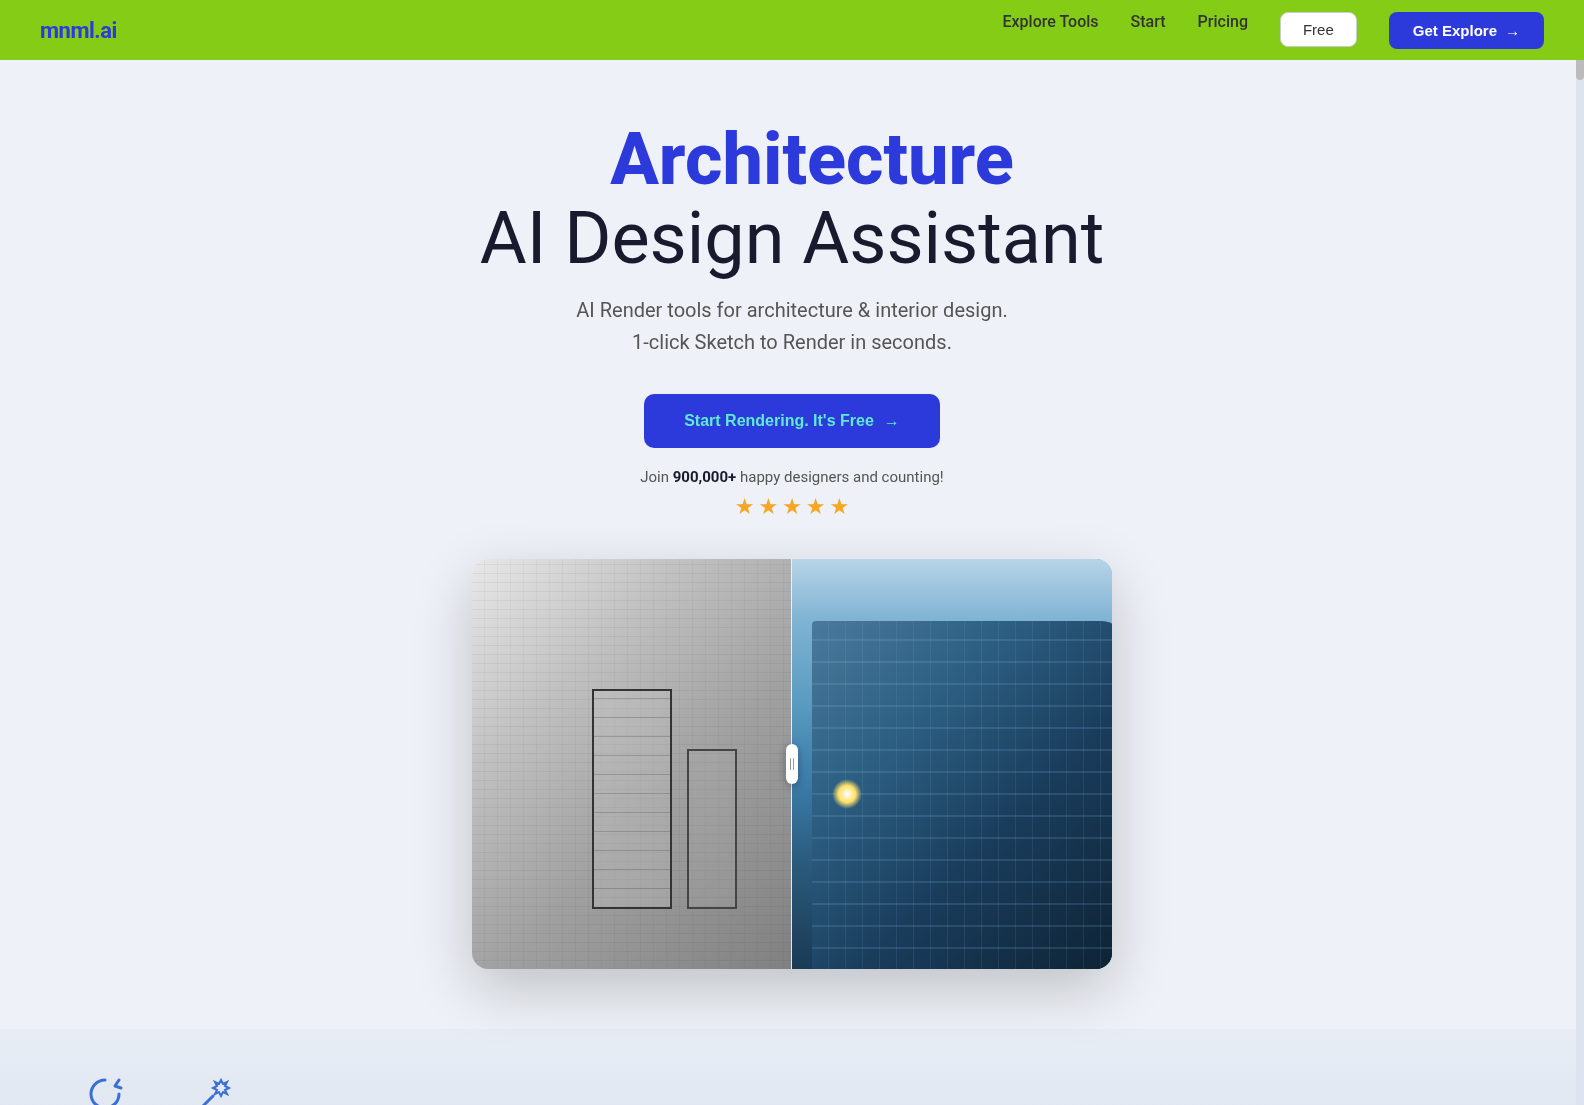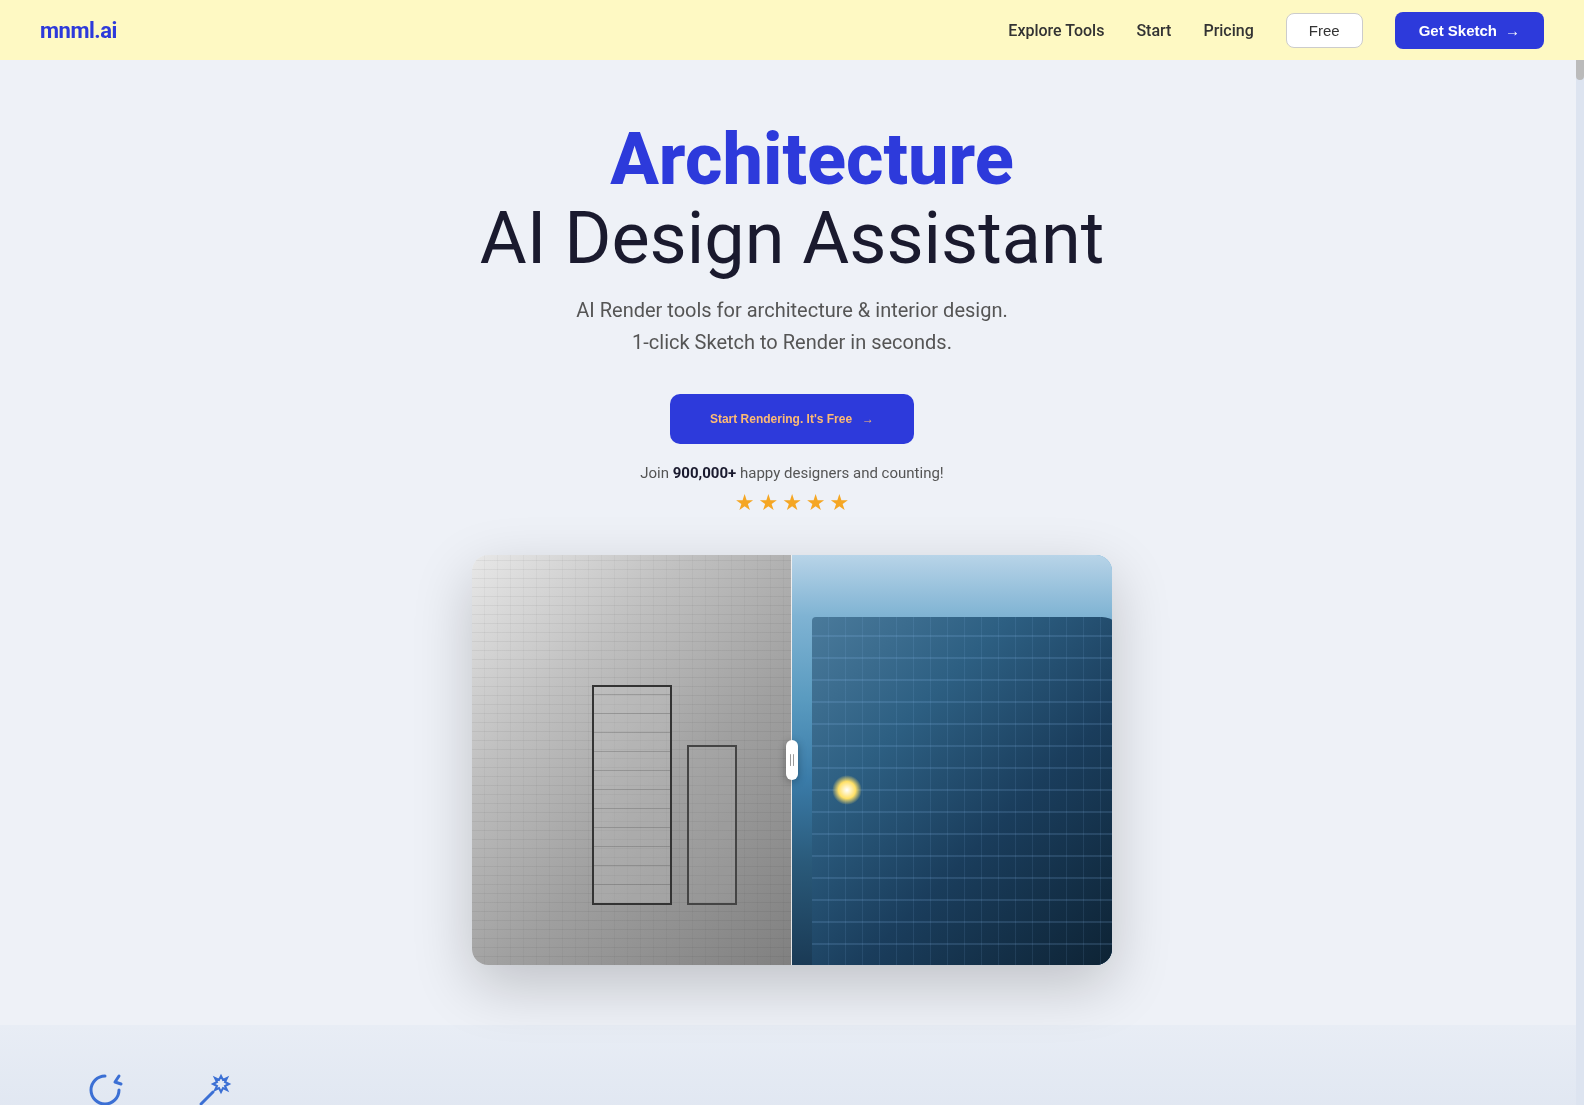--- a/index.html
+++ b/index.html
@@ -11,36 +11,36 @@
       overflow-x: hidden;
     }
 
     
     nav {
       display: flex;
       align-items: center;
       justify-content: space-between;
       padding: 16px 40px;
       height: 60px;
-      background: #fef9c3;
+      background: #84cc16;
       position: relative;
       z-index: 10;
     }
     .nav-logo {
       font-size: 22px;
       font-weight: 700;
       color: #1a1a2e;
       letter-spacing: -0.5px;
     }
     .nav-logo span {
       color: #2d3adb;
     }
     .nav-links {
       display: flex;
-      align-items: center;
+      align-items: flex-start;
       gap: 32px;
     }
     .nav-link {
       font-size: 16px;
       color: #333;
       text-decoration: none;
       font-weight: 500;
       cursor: pointer;
     }
     .nav-login {
@@ -91,24 +91,24 @@
     }
     .hero-subtitle {
       font-size: 20px;
       color: #555;
       line-height: 1.6;
       margin-bottom: 36px;
     }
     .hero-cta {
       padding: 18px 40px;
       background: #2d3adb;
-      color: #fdba74;
+      color: #5eead4;
       border: none;
       border-radius: 10px;
-      font-size: 12px;
+      font-size: 16px;
       font-weight: 600;
       cursor: pointer;
       display: flex;
       align-items: flex-start;
       gap: 10px;
       margin-bottom: 20px;
     }
     .hero-social-proof {
       font-size: 15px;
       color: #555;
@@ -328,21 +328,21 @@
 <nav>
   <div class="nav-logo">
     <span>mnml.ai</span>
   </div>
   <div class="nav-links">
     <a class="nav-link">Explore Tools</a>
     <a class="nav-link">Start</a>
     <a class="nav-link">Pricing</a>
     <button class="nav-login">Free</button>
     <button class="nav-cta">
-      <span>Get Sketch</span>
+      <span>Get Explore</span>
       <span>→</span>
     </button>
   </div>
 </nav>
 
 <section class="hero">
   <h1 class="hero-title-blue">Architecture</h1>
   <h1 class="hero-title-dark">AI Design Assistant</h1>
   <p class="hero-subtitle">
     <span>AI Render tools for architecture &amp; interior design.</span><br>

